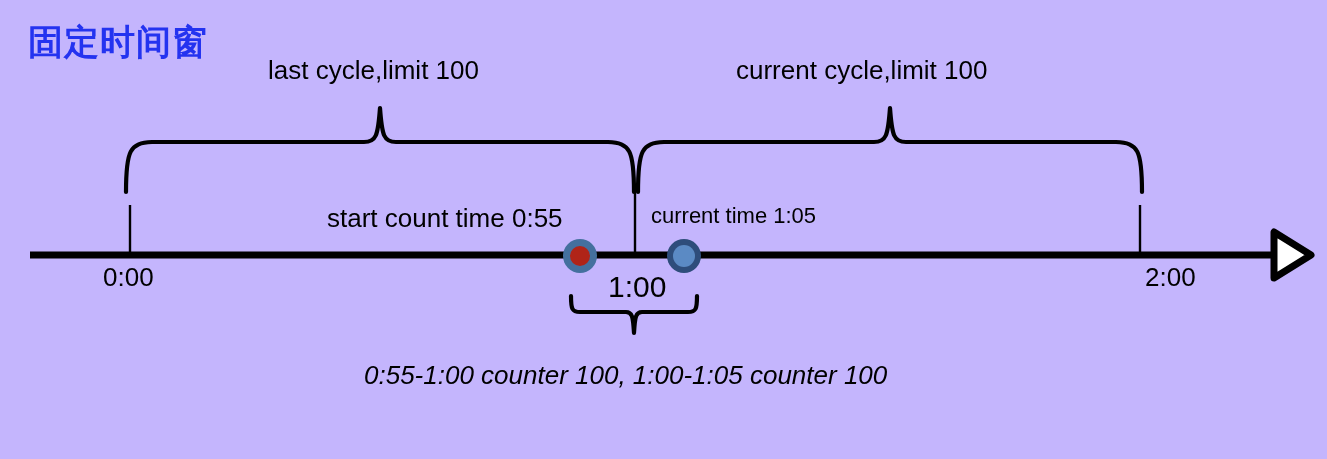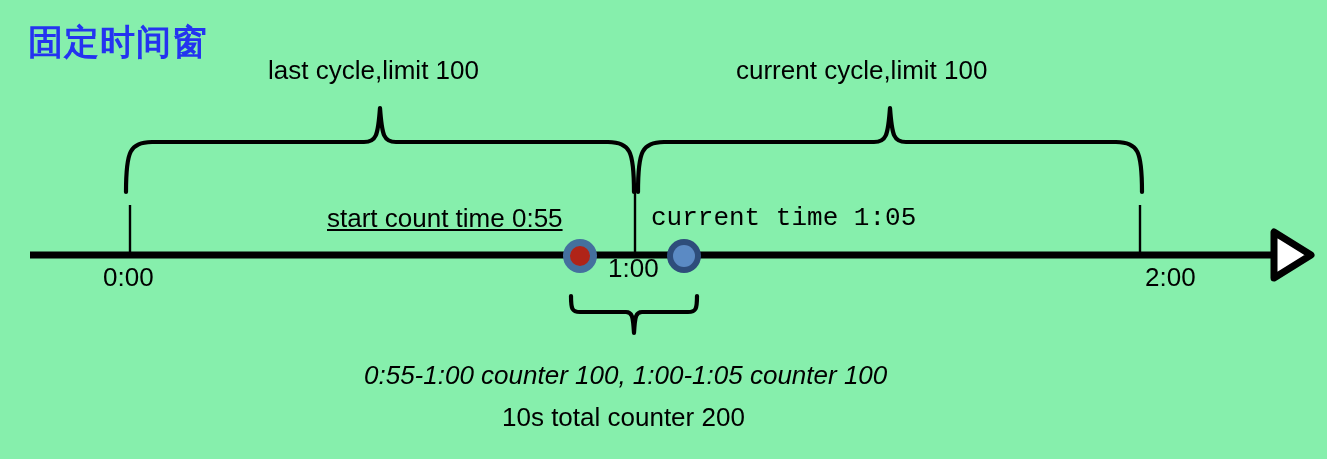--- a/index.html
+++ b/index.html
@@ -9,21 +9,21 @@
     background: #ffffff;
   }
   body {
     font-family: "Liberation Sans", "DejaVu Sans", sans-serif;
     color: #000000;
   }
   #canvas {
     position: relative;
     width: 1327px;
     height: 459px;
-    background: #86efac;
+    background: #c4b5fd;
     overflow: hidden;
   }
   #diagram-svg {
     position: absolute;
     left: 0;
     top: 0;
     width: 1327px;
     height: 459px;
   }
   .lbl {
@@ -45,38 +45,36 @@
   }
   #label-current-cycle {
     left: 736px;
     top: 57px;
     font-size: 26px;
   }
   #label-start-count {
     left: 327px;
     top: 205px;
     font-size: 26px;
-    text-decoration: underline;
   }
   #label-current-time {
     left: 651px;
     top: 205px;
-    font-size: 26px;
-    font-family: Liberation Mono, monospace;
+    font-size: 22px;
   }
   #tick-label-0 {
     left: 103px;
     top: 264px;
     font-size: 26px;
     text-align: right;
   }
   #tick-label-1 {
     left: 608px;
-    top: 255px;
-    font-size: 26px;
+    top: 272px;
+    font-size: 30px;
   }
   #tick-label-2 {
     left: 1113px;
     top: 264px;
     font-size: 26px;
     margin-left: 32px;
   }
   #summary-line-1 {
     left: 364px;
     top: 362px;
@@ -163,15 +161,14 @@
   <div class="lbl" id="label-current-time">current time 1:05</div>
 
   <div class="lbl" id="tick-label-0">0:00</div>
 
   <div class="lbl" id="tick-label-1">1:00</div>
 
   <div class="lbl" id="tick-label-2">2:00</div>
 
   <div class="lbl" id="summary-line-1">0:55-1:00 counter 100, 1:00-1:05 counter 100</div>
 
-  <div class="lbl" id="summary-line-2">10s total counter 200</div>
 
 </div>
 
 </body></html>

